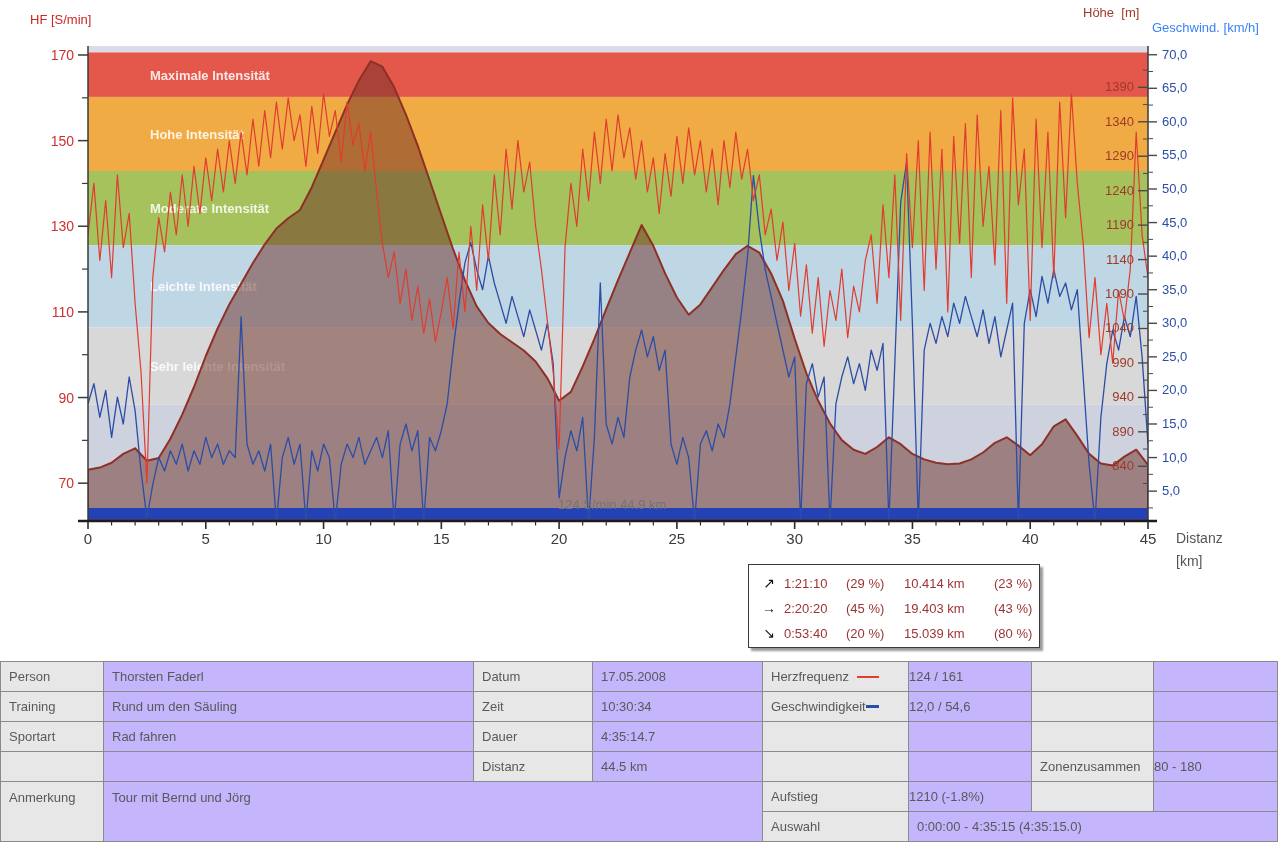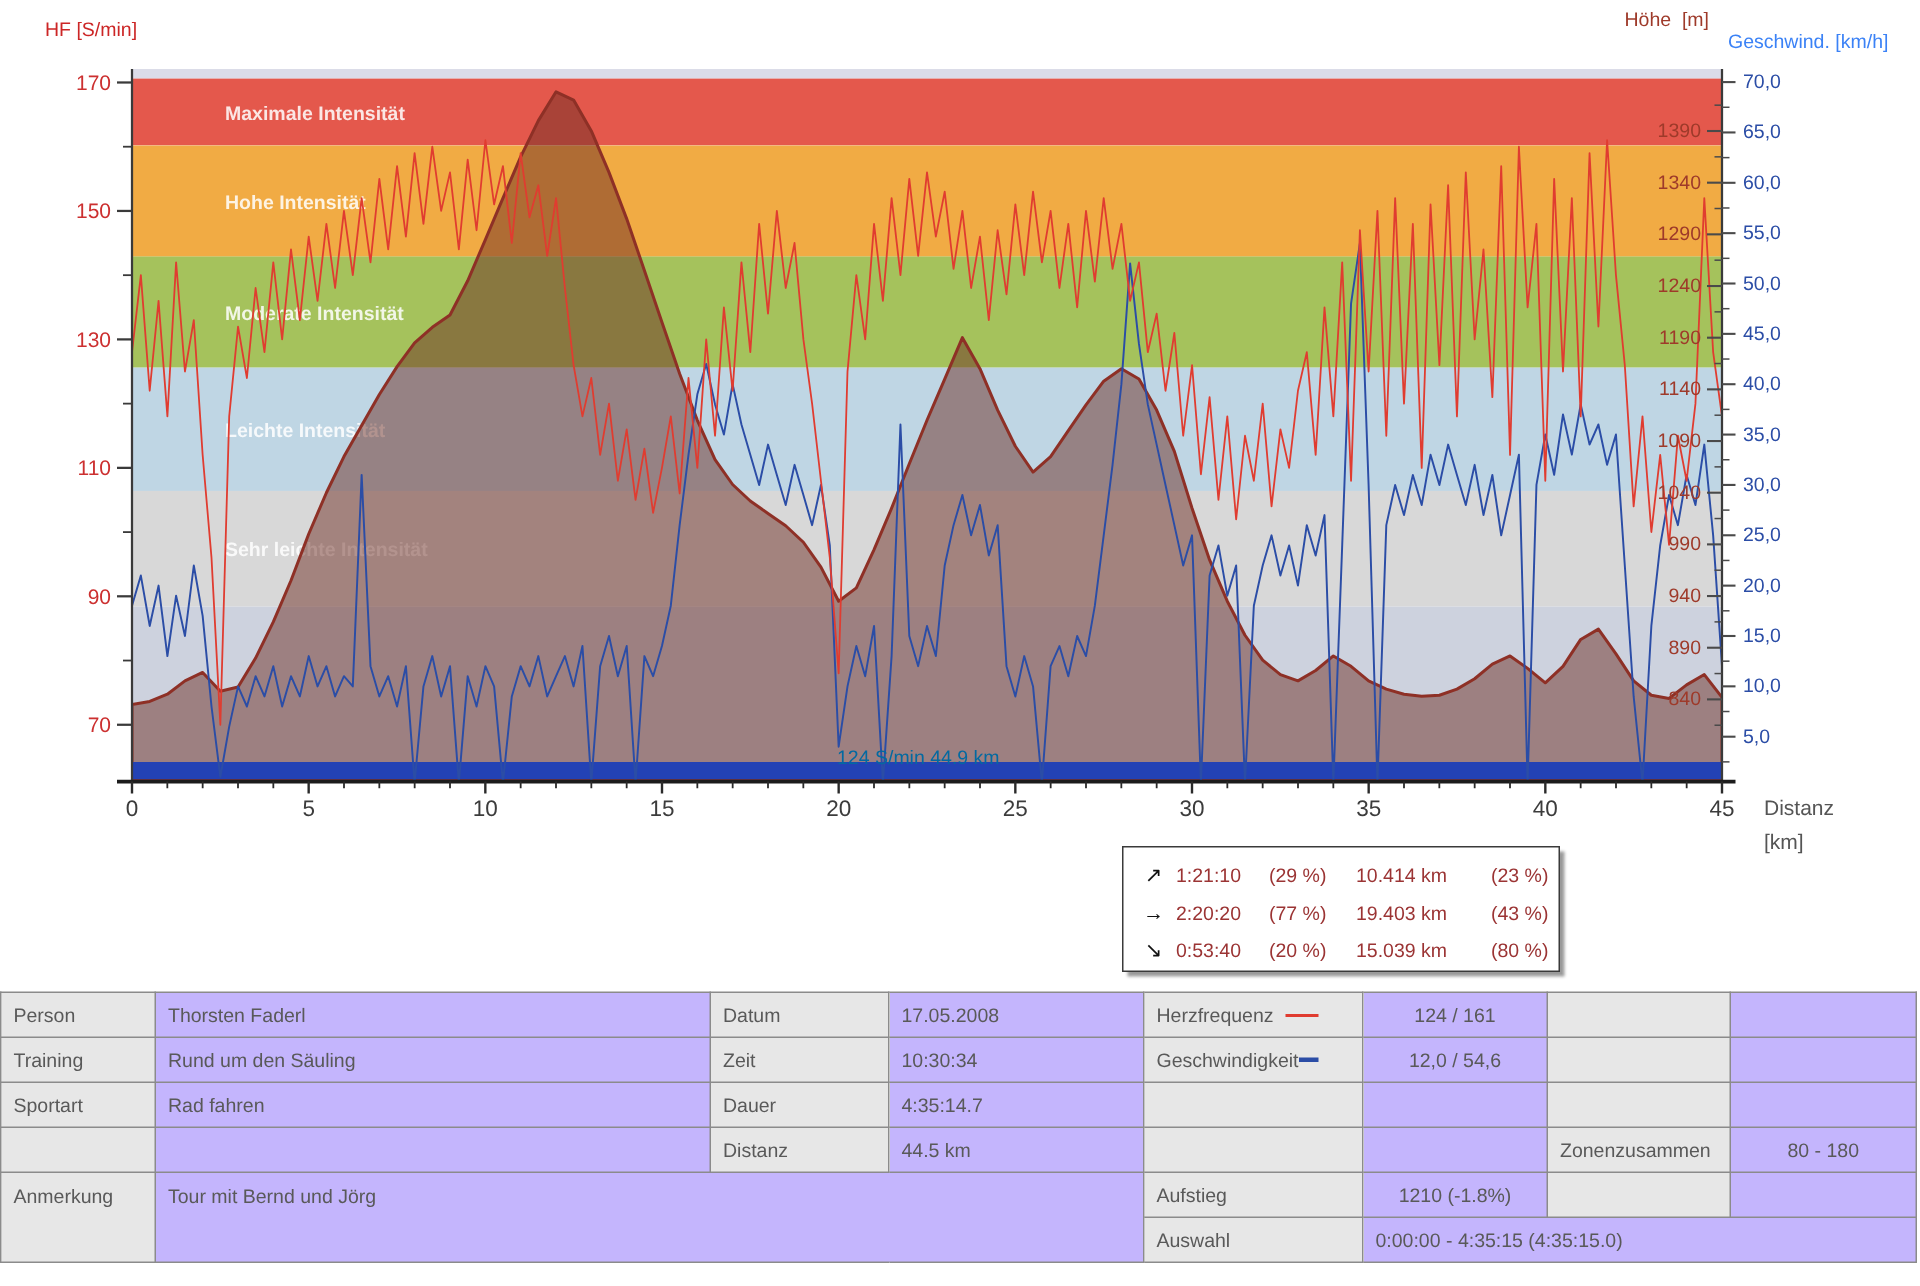--- a/index.html
+++ b/index.html
@@ -5,37 +5,37 @@
   html,body{margin:0;padding:0;background:#ffffff;width:1280px;height:857px;
     font-family:"Liberation Sans",sans-serif;overflow:hidden;position:relative}
   .abs{position:absolute}
   .axis-title{position:absolute;font-size:13px;white-space:pre}
   #chart-svg{position:absolute;left:0;top:0}
   .zlabel{font:bold 13px "Liberation Sans",sans-serif;fill:rgba(255,255,255,0.85)}
   .hftick{font:14px "Liberation Sans",sans-serif;fill:#cc3030;text-anchor:end}
   .hotick{font:13px "Liberation Sans",sans-serif;fill:#9e3a2a;text-anchor:end}
   .sptick{font:13px "Liberation Sans",sans-serif;fill:#2b4da6}
   .xtick{font:15px "Liberation Sans",sans-serif;fill:#3c3c3c;text-anchor:middle}
-  #cursor-annotation{position:absolute;left:558px;top:497px;font-size:13px;color:#0369a1}
+  #cursor-annotation{position:absolute;left:558px;top:497px;font-size:13px;color:#737373}
   #x-axis-title{position:absolute;left:1176px;top:527px;font-size:14px;color:#555;line-height:23px}
   
   .statbox{position:absolute;left:748px;top:564px;width:292px;height:84px;background:#fff;
     border:1px solid #3a3a3a;box-shadow:3px 3px 2px #9a9a9a;padding-top:6px;box-sizing:border-box}
   .srow{display:grid;grid-template-columns:30px 62px 58px 90px 42px;height:25px;line-height:25px;
     font-size:13px;color:#9b3434;padding:0 5px}
   .srow .arr{color:#111;text-align:center;font-size:14px}
   .srow span{text-align:left;white-space:nowrap}
   
   #info-table{position:absolute;left:0;top:661px;border-collapse:collapse;table-layout:fixed;
     width:1235px;font-size:13px;color:#595959}
   #info-table td{border:1px solid #8b8b8b;height:29px;padding:0 0 0 8px;overflow:hidden;
     white-space:nowrap;vertical-align:middle}
   #info-table td.l{background:#e7e7e7}
   #info-table td.v{background:#c4b5fd}
-  #info-table td.c{text-align:center;padding:0}
+  #info-table td.c{text-align:left;padding:0}
   #info-table td.topal{vertical-align:top;padding-top:8px}
   .cellflex{display:flex;align-items:center;justify-content:space-between;padding-right:29px}
   .dash{display:inline-block;width:22px}
   .dash.red{border-top:2px solid #e03c30}
   .dash.blue{border-top:3px solid #2b4da6}
 </style>
 </head>
 <body>
 
 <div class="abs" style="left:0;top:0;width:1280px;height:660px">
@@ -237,21 +237,21 @@
     <div class="srow">
       <span class="arr">↗</span>
       <span>1:21:10</span>
       <span>(29 %)</span>
       <span>10.414 km</span>
       <span>(23 %)</span>
     </div>
     <div class="srow">
       <span class="arr">→</span>
       <span>2:20:20</span>
-      <span>(77 %)</span>
+      <span>(45 %)</span>
       <span>19.403 km</span>
       <span>(43 %)</span>
     </div>
     <div class="srow">
       <span class="arr">↘</span>
       <span>0:53:40</span>
       <span>(20 %)</span>
       <span>15.039 km</span>
       <span>(80 %)</span>
     </div>

